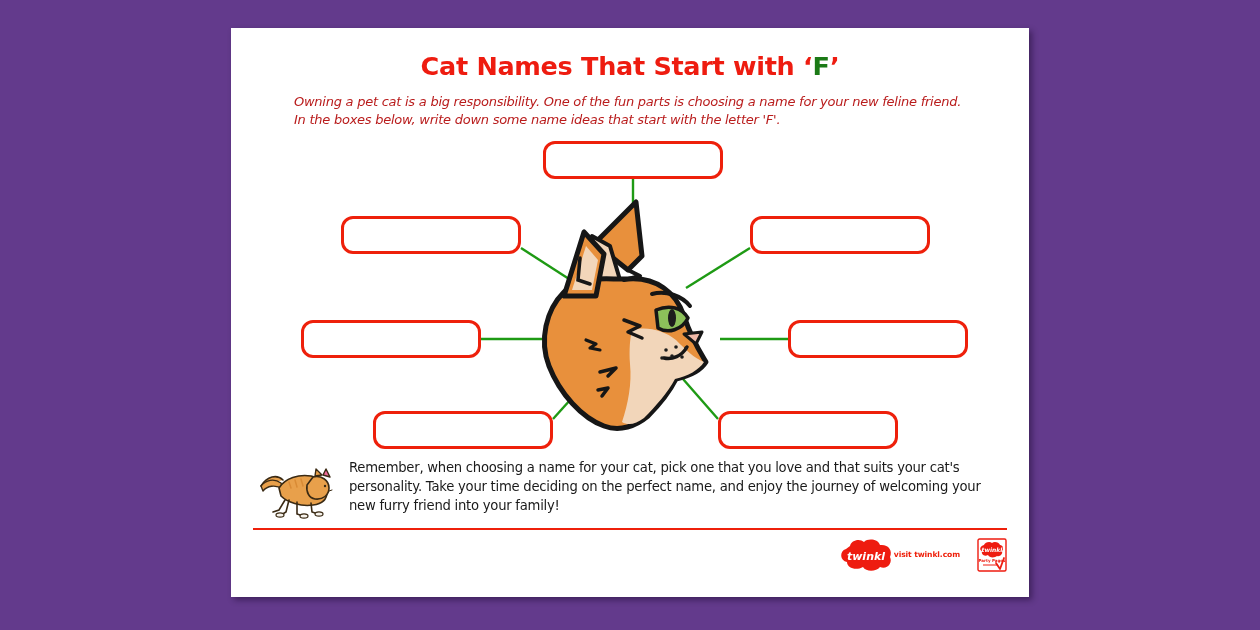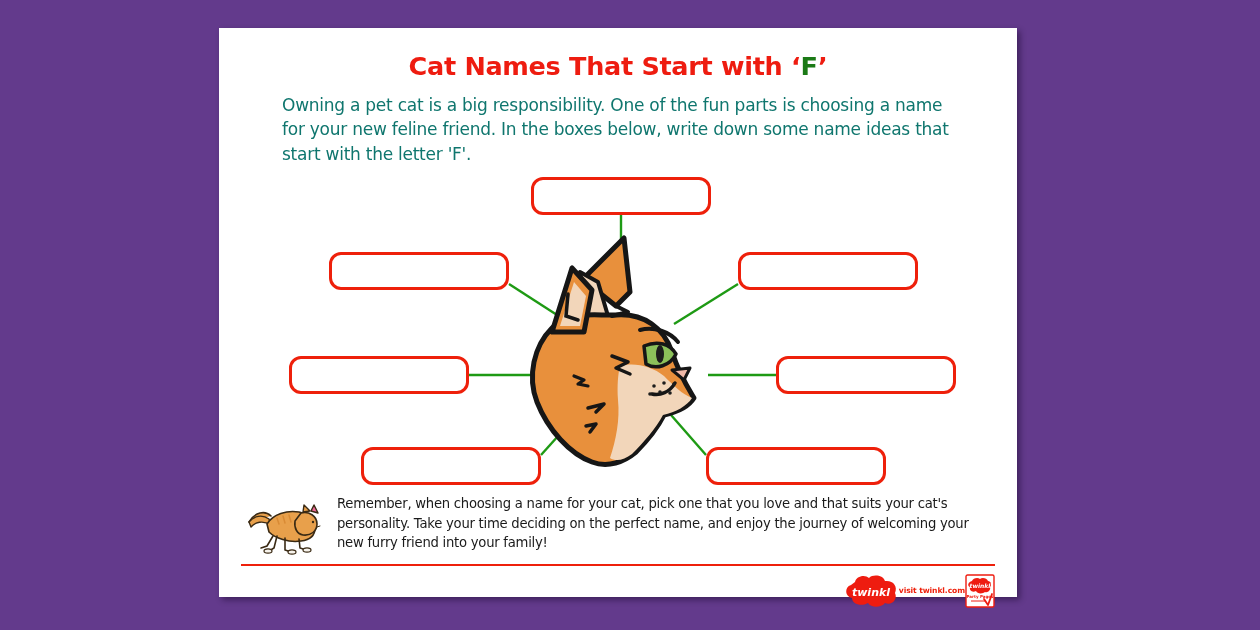--- a/index.html
+++ b/index.html
@@ -11,21 +11,21 @@
     height: 630px;
     background: #633A8C;
     font-family: "DejaVu Sans", sans-serif;
     overflow: hidden;
     position: relative;
   }
 
   
   #worksheet-page {
     position: absolute;
-    left: 219px;
+    left: 231px;
     top: 28px;
     width: 798px;
     height: 569px;
     background: #FFFFFF;
     box-shadow: 3px 3px 6px rgba(20,5,35,0.45);
     box-sizing: border-box;
   }
 
   
   #page-title {
@@ -39,24 +39,25 @@
     color: #EE1C10;
     line-height: 1;
   }
   #page-title .green-letter { color: #1B7A16; }
 
   
   #intro-paragraph {
     margin: 13px auto 0 auto;
     width: 672px;
     font-family: "DejaVu Sans", sans-serif;
-    font-size: 17px;
+    font-size: 13px;
     line-height: 1.45;
-    color: #0f766e;
+    color: #b91c1c;
     letter-spacing: -0.25px;
+    font-style: italic;
   }
 
   
   #diagram-area {
     position: relative;
     width: 798px;
     height: 318px;
     margin-top: 6px;
   }
   #connector-lines {
@@ -114,21 +115,21 @@
     display: flex;
     align-items: center;
     justify-content: flex-end;
     padding: 5px 22px 0 22px;
     height: 44px;
     box-sizing: border-box;
   }
   #footer-right {
     display: flex;
     align-items: center;
-    gap: 0;
+    gap: 17px;
   }
   #visit-url-text {
     font-family: "DejaVu Sans", sans-serif;
     font-weight: bold;
     font-size: 7.6px;
     color: #EE200B;
     letter-spacing: -0.1px;
     white-space: nowrap;
   }
 </style>

